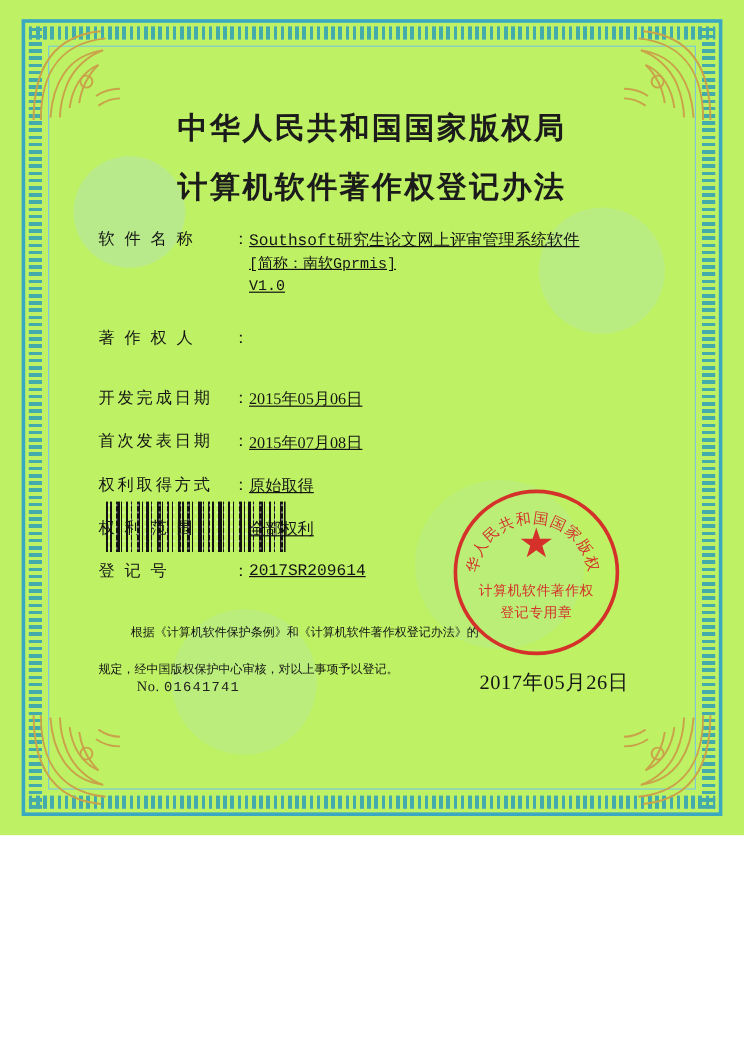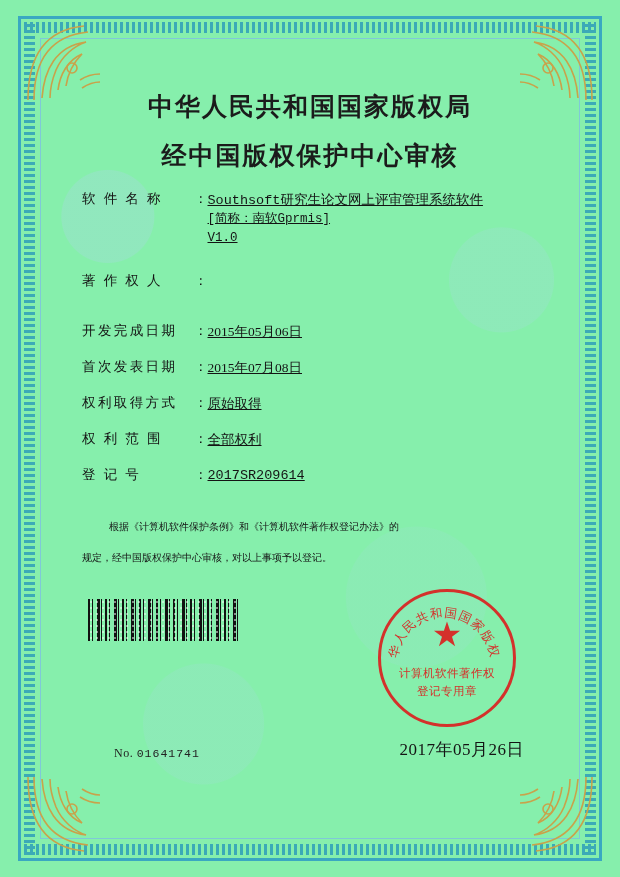--- a/index.html
+++ b/index.html
@@ -10,22 +10,22 @@
   body {
     width: 620px;
     height: 877px;
     font-family: "Liberation Serif", serif;
     overflow: hidden;
   }
 
   .certificate {
     position: relative;
     width: 620px;
-    height: 877px;
-    background: #86efac;
+    height: 696px;
+    background: #bef264;
     box-sizing: border-box;
   }
 
   
   .border-outer {
     position: absolute;
     left: 18px;
     top: 16px;
     right: 18px;
     bottom: 16px;
@@ -322,21 +322,21 @@
       <path d="M60 68 C66 64 72 62 78 62"></path>
     </g>
   </svg>
 
   <div class="watermark"></div>
 
   <div class="content">
 
     <div class="title-block">
       <div class="title-main">中华人民共和国国家版权局</div>
-      <div class="title-sub">经中国版权保护中心审核</div>
+      <div class="title-sub">计算机软件著作权登记办法</div>
     </div>
 
 
     <div class="fields">
       <div class="field-row">
         <div class="field-label">软 件 名 称</div>
         <div class="field-colon">：</div>
         <div class="field-value">
           <span class="mono">Southsoft研究生论文网上评审管理系统软件</span>
           <span class="line2">[简称：南软Gprmis]</span>

